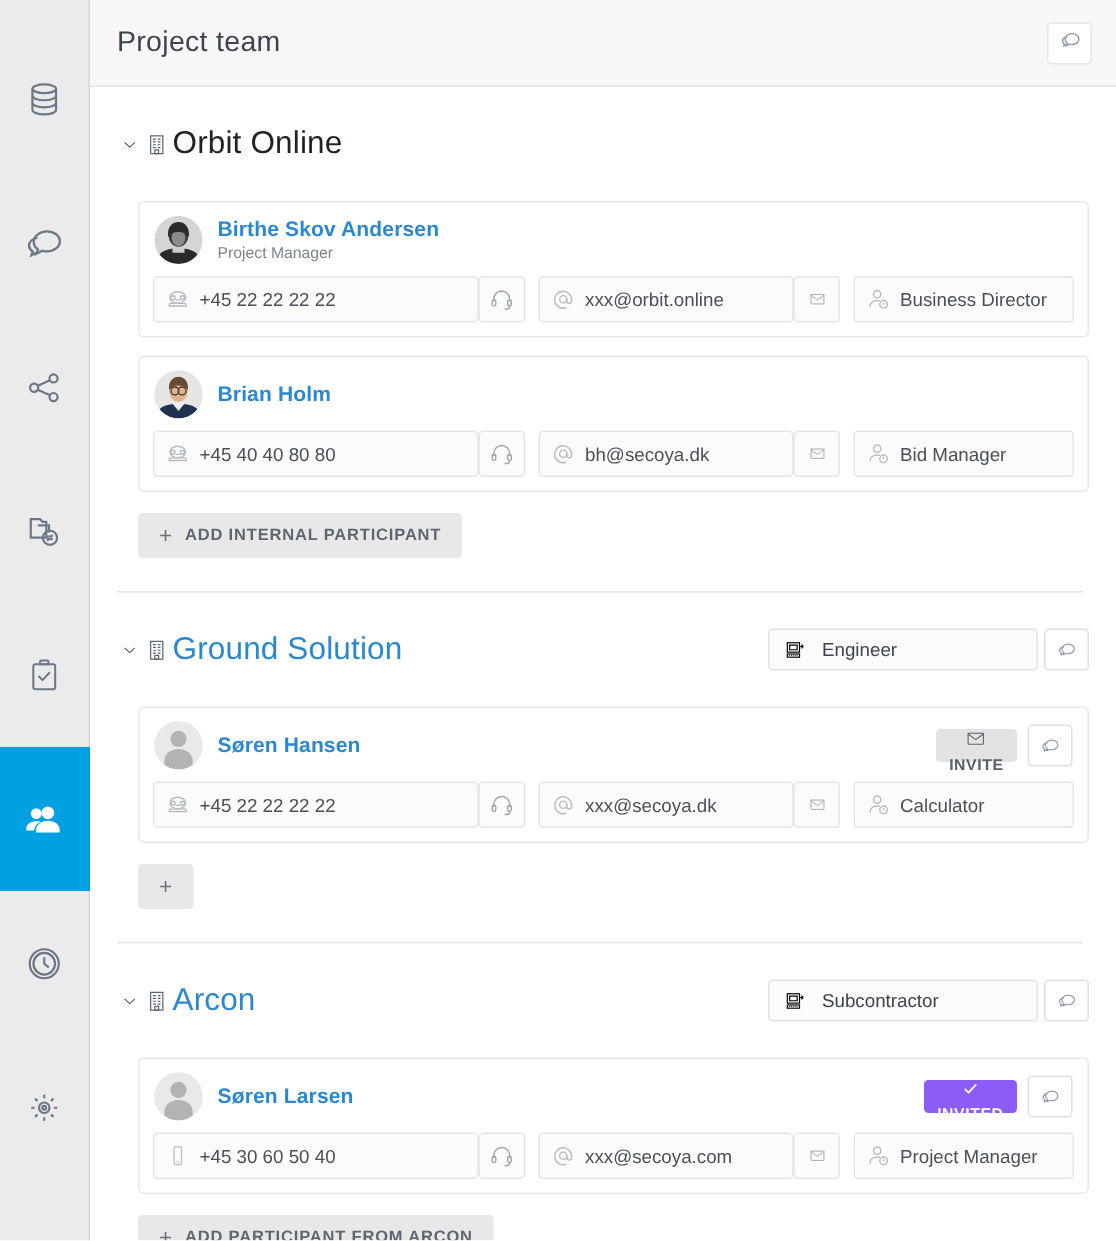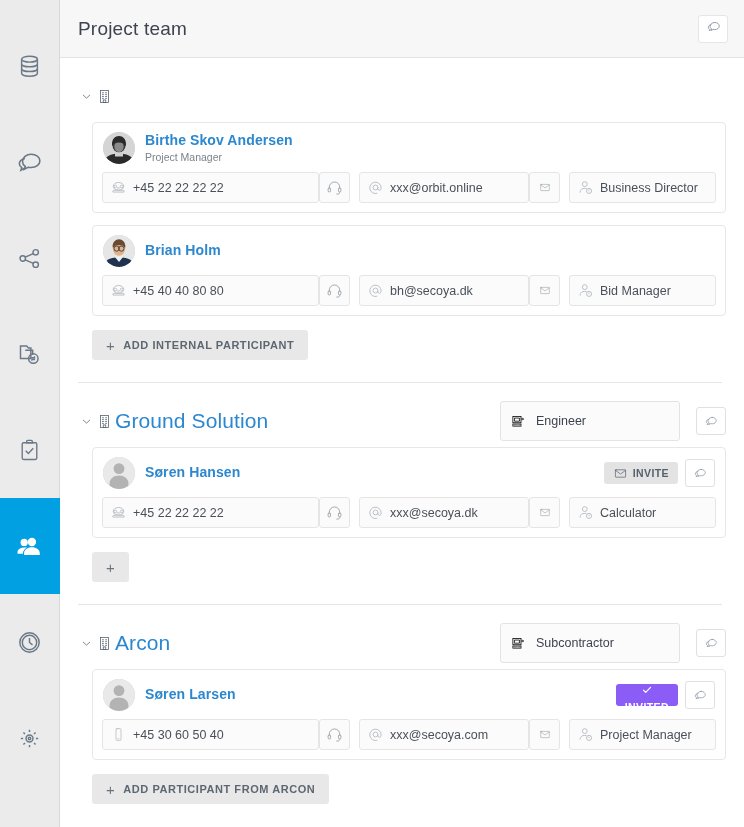--- a/index.html
+++ b/index.html
@@ -65,31 +65,31 @@
   }
   .bld { margin-right: 3px; display: flex; align-items: center; color: #54606e; }
   .section-title {
     font-size: 21px; font-weight: 400; letter-spacing: .1px;
     color: #1f2328;
   }
   .section-title.blue { color: #2b87cf; }
   .section-head .spacer { flex: 1 1 auto; }
 
   .co-type {
-    width: 180px; height: 40px;
+    width: 180px; height: 28px;
     border: 1px solid #e3e3e3; border-radius: 3px;
     background: #fbfbfb;
     display: flex; align-items: center; gap: 9px;
-    padding: 0 9px; margin-right: 16px;
+    padding: 0 9px; margin-right: 4px;
   }
   .co-type .lbl { font-size: 12.5px; color: #3d4450; }
 
   
   .card {
-    margin: 4px 0 0 18px;
+    margin: 16px 0 0 18px;
     border: 1px solid #e7e7e7;
     border-radius: 4px;
     background: #ffffff;
     overflow: hidden;
   }
   .card + .card { margin-top: 12px; }
   .card-head {
     display: flex; align-items: center;
     padding: 9px 10px 8px 10px;
     min-height: 44px;
@@ -104,21 +104,21 @@
   .who .name { font-size: 14px; color: #2b87cf; font-weight: 700; letter-spacing: .1px; line-height: 1.25; }
   .who .role { font-size: 10.5px; color: #7b838d; line-height: 1.3; margin-top: 1px; }
   .card-head .spacer { flex: 1 1 auto; }
 
   .pill {
     height: 22px; border-radius: 3px;
     display: inline-flex; align-items: center; gap: 5px;
     padding: 0 9px; font-size: 10.5px; font-weight: 700; letter-spacing: .4px;
     margin-right: 7px;
   }
-  .pill.invite { background: #e3e3e3; color: #55606c; }
+  .pill.invite { background: #e3e3e3; color: #55606c; flex-direction: column; }
   .pill.invited { background: #8b5cf6; color: #ffffff; flex-direction: column; }
 
   .card-body {
     display: flex; align-items: center; gap: 9px;
     padding: 0 9px 9px 9px;
   }
   .field {
     height: 31px;
     border: 1px solid #e5e5e5; border-radius: 3px;
     background: #fbfbfb;
@@ -262,20 +262,21 @@
                 <path d="M6 9.5l6 5.5 6-5.5"></path>
               </svg>
             </span>
             <span class="bld" style="display: inline-flex;">
               <svg width="15" height="17" viewBox="0 0 24 24" fill="none" stroke="currentColor" stroke-width="1.25">
       <rect x="5.5" y="2.5" width="13" height="19"></rect>
       <path d="M8 6h3M13 6h3M8 9h3M13 9h3M8 12h3M13 12h3M8 15h3M13 15h3"></path>
       <rect x="10" y="17.5" width="4" height="4"></rect>
               </svg>
             </span>
+            <div class="section-title">Orbit Online</div>
             <div class="spacer"></div>
           </div><div class="card">
             <div class="card-head">
               <div class="avatar">
   <svg viewBox="0 0 32 32">
     <defs>
                     <clipPath id="cpF">
                       <circle cx="16" cy="16" r="16"></circle>
                     </clipPath>
                   </defs>

